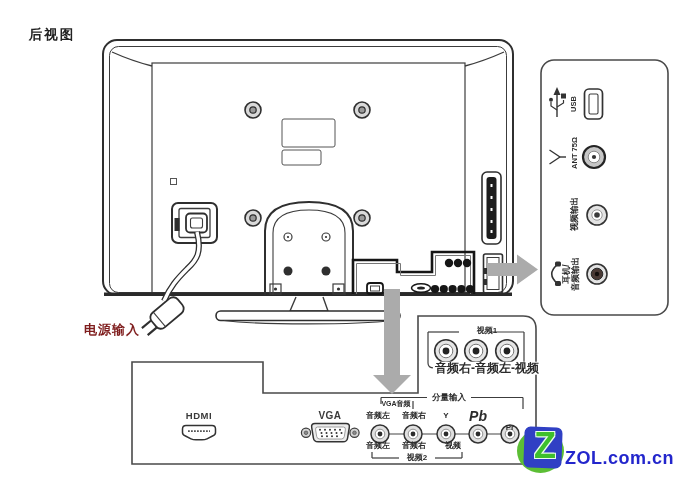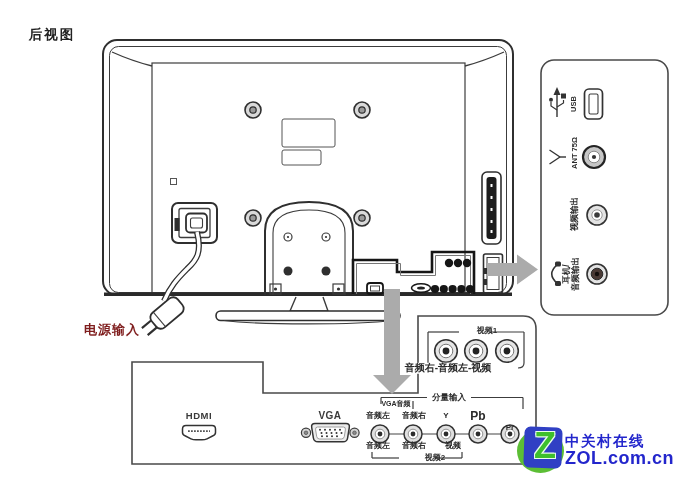--- a/index.html
+++ b/index.html
@@ -299,39 +299,38 @@
 
 <div class="lbl rot" style="left:574px;top:104px;font-size:7.5px;">USB</div>
 <div class="lbl rot" style="left:575px;top:153px;font-size:7.5px;">ANT 75Ω</div>
 <div class="lbl rot" style="left:574px;top:214px;font-size:8.5px;">视频输出</div>
 <div class="lbl rot" style="left:571px;top:274px;font-size:8.5px;">
   <div>耳机/</div>
   <div>音频输出</div>
 </div>
 
 <div class="lbl" style="left:475px;top:331px;font-size:8px;margin-left:12px;">视频1</div>
-<div class="lbl wbg" style="left:448px;top:368px;font-size:10px;">音频右-音频左-视频</div>
+<div class="lbl wbg" style="left:487px;top:368px;font-size:12px;">音频右-音频左-视频</div>
 
 <div class="lbl" style="left:199px;top:416px;font-size:9.5px;letter-spacing:0.5px;color:#3a3a3a;">HDMI</div>
 <div class="lbl" style="left:330px;top:416px;font-size:10px;letter-spacing:0.5px;color:#3a3a3a;">VGA</div>
 <div class="lbl" style="left:396px;top:404px;font-size:7px;">VGA音频</div>
 <div class="lbl" style="left:449px;top:397px;font-size:8.5px;">分量输入</div>
 
 <div class="lbl" style="left:378px;top:416px;font-size:8px;">音频左</div>
 <div class="lbl" style="left:414px;top:416px;font-size:8px;">音频右</div>
 <div class="lbl" style="left:446px;top:416px;font-size:8px;">Y</div>
-<div class="lbl" style="left:478px;top:416px;font-size:12px;">Pb</div>
+<div class="lbl" style="left:478px;top:416px;font-size:14px;font-style:italic;">Pb</div>
 <div class="lbl" style="left:510px;top:428px;font-size:8px;">Pr</div>
 
 <div class="lbl" style="left:378px;top:446px;font-size:8px;">音频左</div>
 <div class="lbl" style="left:414px;top:446px;font-size:8px;">音频右</div>
 <div class="lbl" style="left:453px;top:446px;font-size:8px;">视频</div>
-<div class="lbl" style="left:435px;top:458px;font-size:8px;">视频2</div>
+<div class="lbl" style="left:417px;top:458px;font-size:8px;">视频2</div>
 
 <div id="zol">
   <div class="ball"></div>
   <div class="sq"></div>
   <div class="z">Z</div>
-  <div class="nm" style="color:#2326cc;">中关村在线</div>
   <div class="dm" style="color:#2326cc;">ZOL.com.cn</div>
 </div>
 
 </div>
 
 </body></html>

